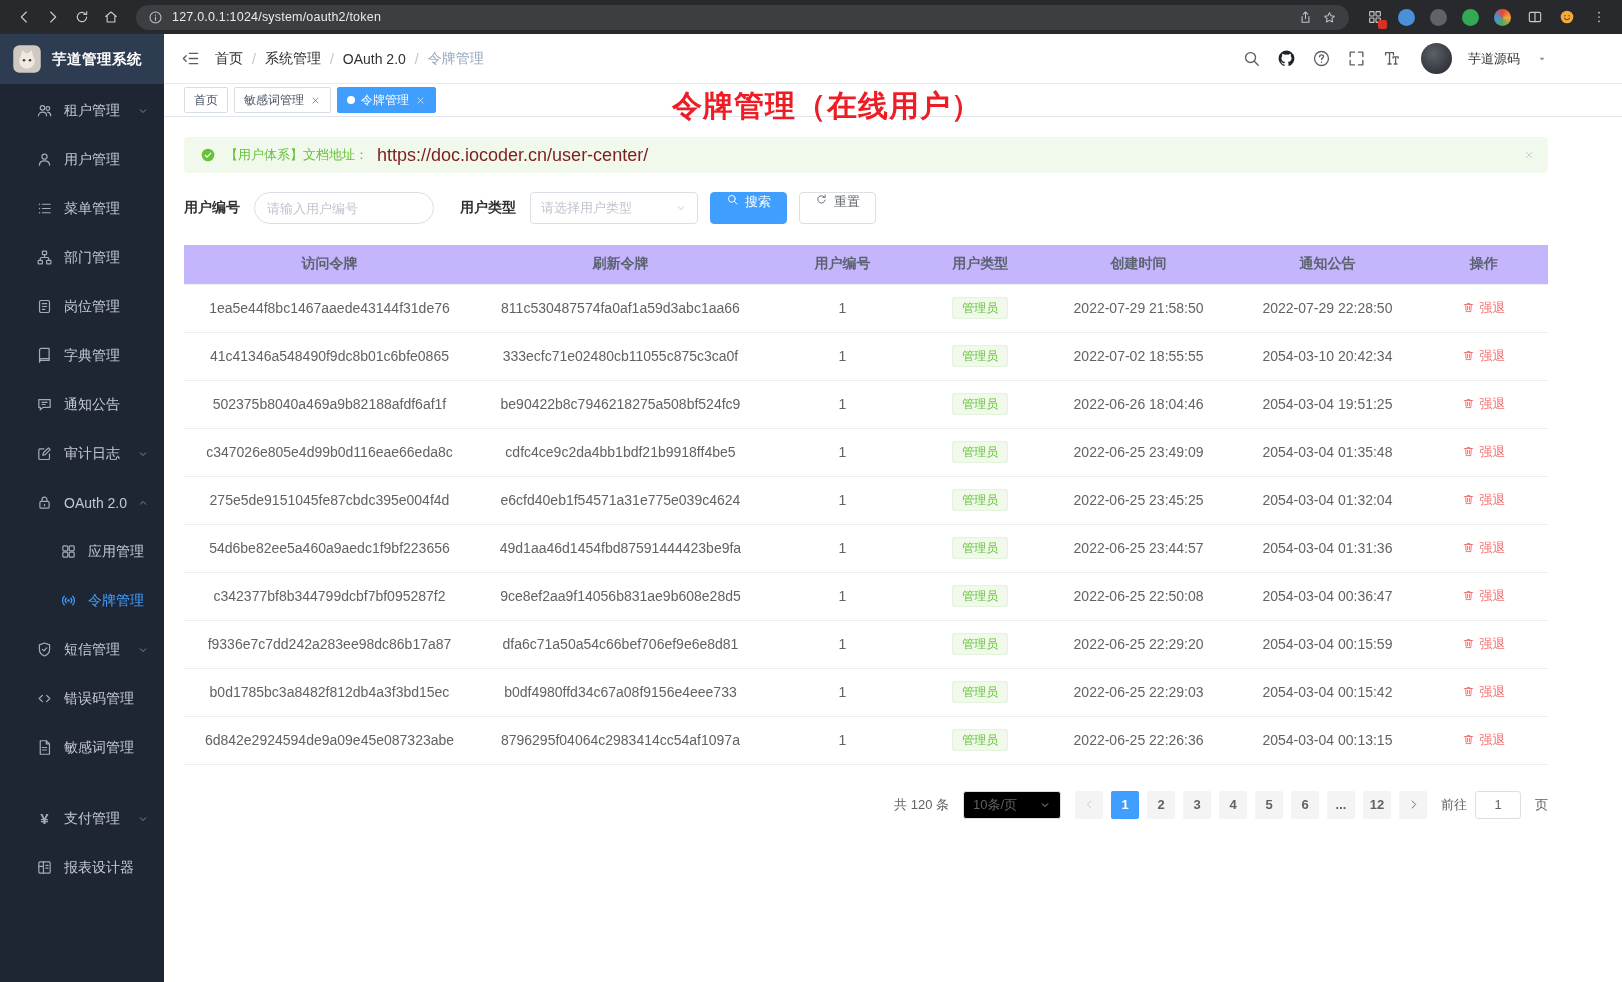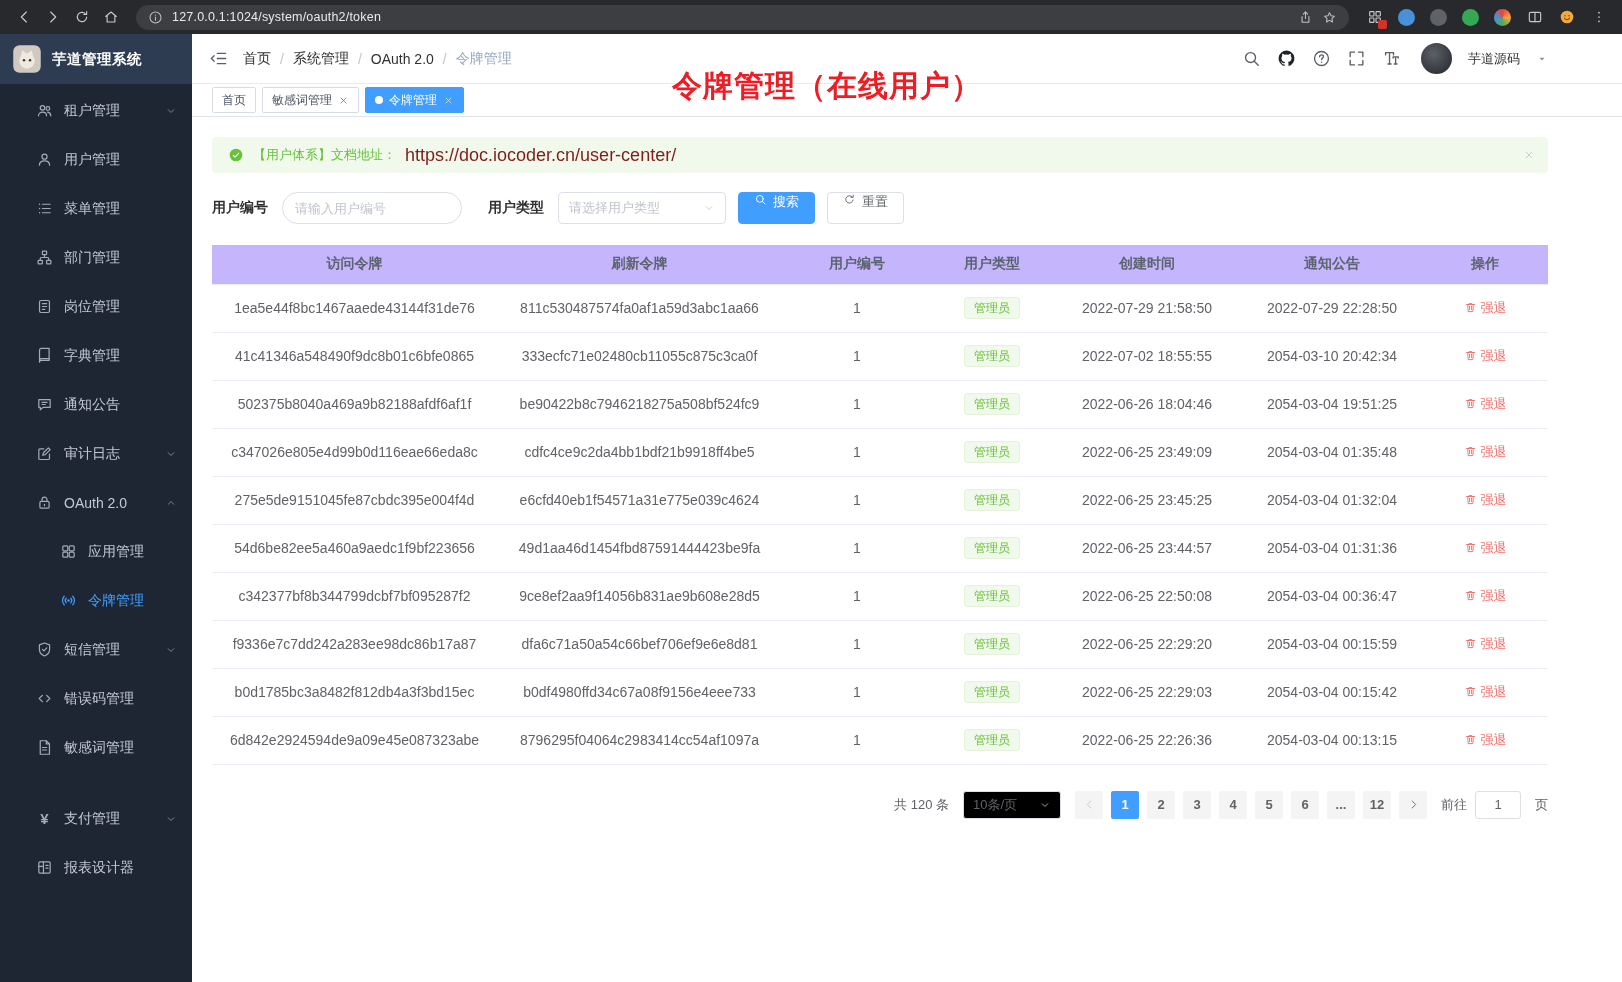--- a/index.html
+++ b/index.html
@@ -20,21 +20,21 @@
   .uicon{width:15px;height:15px;color:#bdc1c6}
   .url-text{flex:1;color:#e8eaed;font-size:12.5px;letter-spacing:.2px;white-space:nowrap;overflow:hidden}
   .ext-row{display:flex;align-items:center;gap:5px}
   .ext-wrap{position:relative;display:inline-flex}
   .ext-badge{position:absolute;right:1px;bottom:2px;width:9px;height:9px;background:#d93025;border-radius:2px}
   .ext-dot{width:17px;height:17px;border-radius:50%;display:inline-block;margin:0 5px;cursor:pointer}
   .ext-rainbow{background:conic-gradient(#e8453c,#f2a33c,#57a95a,#4a90d9,#e8453c)}
 
   
   .app{flex:1;display:flex;min-height:0}
-  .sidebar{width:192px;background:#1e2634;display:flex;flex-direction:column;flex:none}
+  .sidebar{width:164px;background:#1e2634;display:flex;flex-direction:column;flex:none}
   .logo{height:50px;background:#2d3c50;display:flex;align-items:center;padding:0 12px;gap:10px;cursor:pointer}
   .logo-img{width:30px;height:30px;border-radius:6px;overflow:hidden}
   .logo-img svg{stroke:none}
   .logo-title{color:#fff;font-size:14.5px;font-weight:700;letter-spacing:.5px}
   .menu{flex:1;overflow:hidden;padding-top:2px}
   .menu-item{height:49px;display:flex;align-items:center;padding:0 14px 0 36px;color:#c3c9d4;font-size:14px;cursor:pointer;position:relative;white-space:nowrap}
   .menu-item .icon{width:17px;height:17px;margin-right:11px;color:#a3abb8}
   .menu-item .glyph{color:#a3abb8;font-size:15px}
   .menu-item.sub{padding-left:60px}
   .menu-item.active{color:#409eff}
@@ -93,21 +93,21 @@
   .pagination{display:flex;align-items:center;justify-content:flex-end;gap:8px;margin-top:26px;font-size:13px;color:#606266}
   .total{margin-right:6px}
   .page-size{width:98px;height:28px;border:1px solid #dcdfe6;border-radius:3px;display:flex;align-items:center;justify-content:space-between;padding:0 9px;cursor:pointer;background:#000000;margin-right:6px}
   .pager-btn{min-width:28px;height:28px;background:#f4f4f5;border-radius:2px;display:inline-flex;align-items:center;justify-content:center;font-weight:600;color:#606266;cursor:pointer;padding:0 4px}
   .pager-btn.active{background:#409eff;color:#fff}
   .pager-btn.disabled{color:#c0c4cc;cursor:default}
   .pg-ic{width:13px;height:13px}
   .goto-label{margin-left:6px}
   .goto-input{width:46px;height:28px;border:1px solid #dcdfe6;border-radius:3px;text-align:center;font-size:13px;color:#606266;outline:none;font-family:inherit}
 
-  .annotation{position:absolute;left:672px;top:66px;font-size:30px;font-weight:800;color:#ee1c24;letter-spacing:1px;z-index:20;pointer-events:none;white-space:nowrap}
+  .annotation{position:absolute;left:672px;top:86px;font-size:30px;font-weight:800;color:#ee1c24;letter-spacing:1px;z-index:20;pointer-events:none;white-space:nowrap}
 </style>
 </head>
 <body>
 
 <div class="screen">
 
   <div class="browser-bar">
     <span class="bicon">
         <span class="icon">
           <svg viewBox="0 0 24 24">

